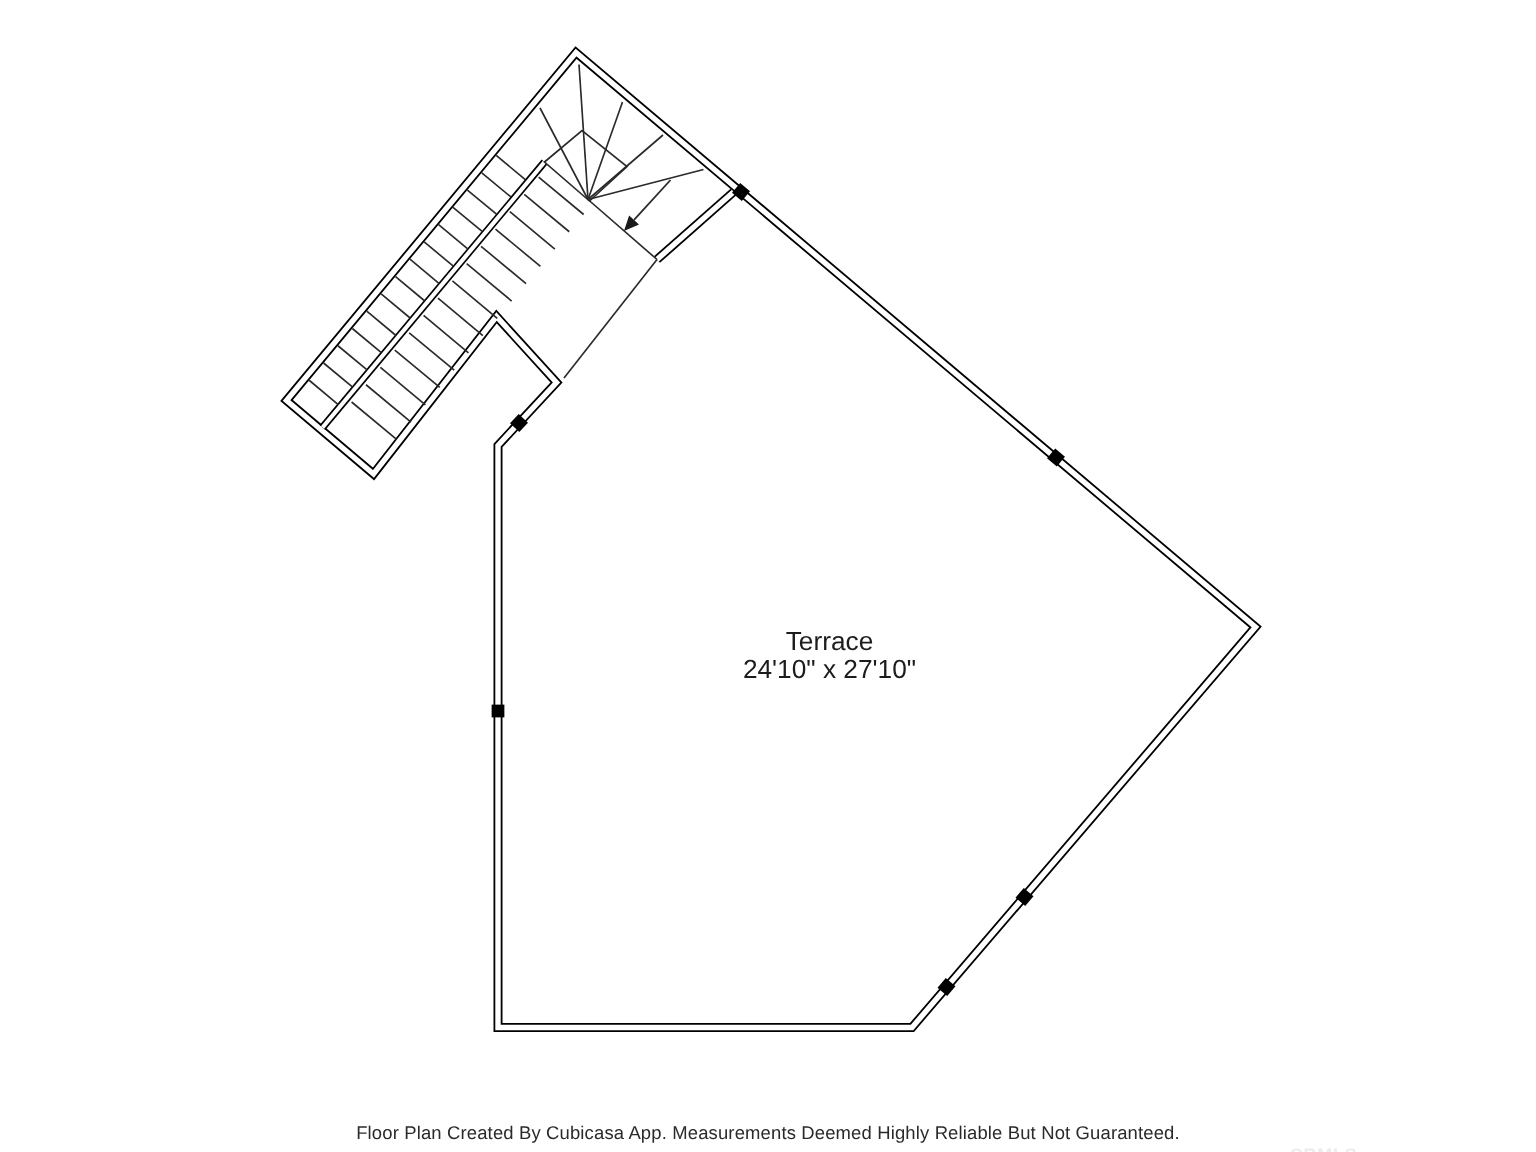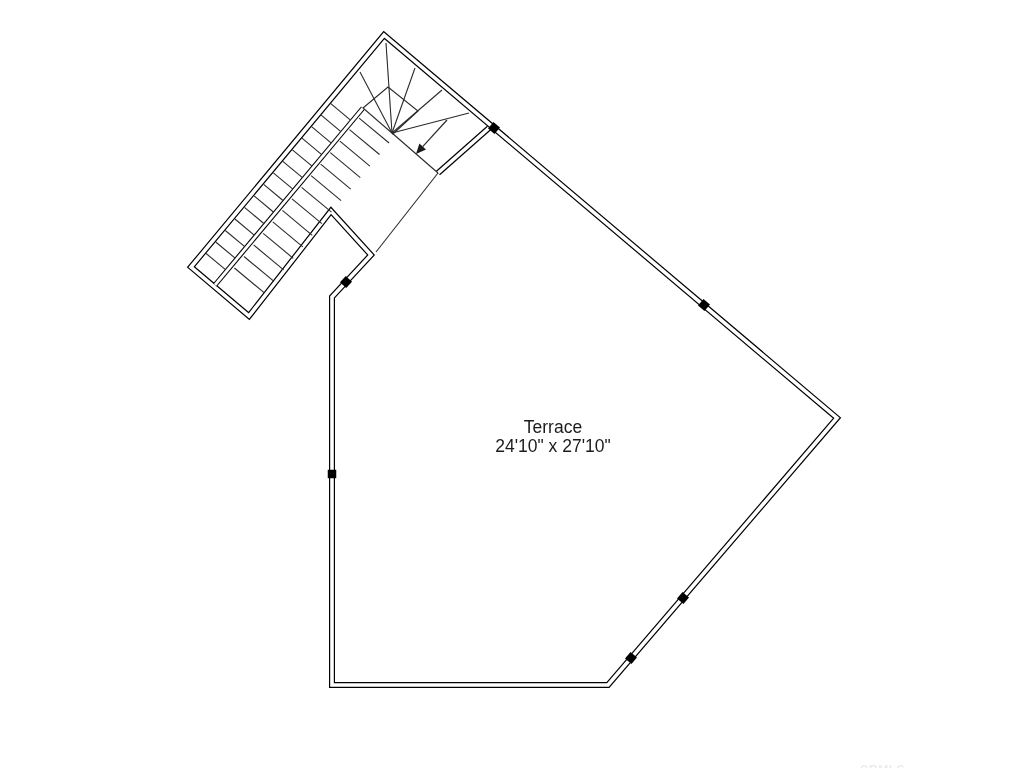--- a/index.html
+++ b/index.html
@@ -94,15 +94,16 @@
       <rect x="-4.25" y="-4.25" width="8.5" height="8.5" transform="translate(332,458)"></rect>
       <rect x="-4.25" y="-4.25" width="8.5" height="8.5" transform="translate(346,266) rotate(-47)"></rect>
     </g>
 
     <g>
       <text x="553" y="417" text-anchor="middle" class="room-name">Terrace</text>
       <text x="553" y="436" text-anchor="middle" class="room-dims">24'10" x 27'10"</text>
     </g>
   </svg>
 
+  <div class="footer">Floor Plan Created By Cubicasa App. Measurements Deemed Highly Reliable But Not Guaranteed.</div>
 
   <div class="watermark">CRMLS</div>
 </div>
 
 </body></html>

